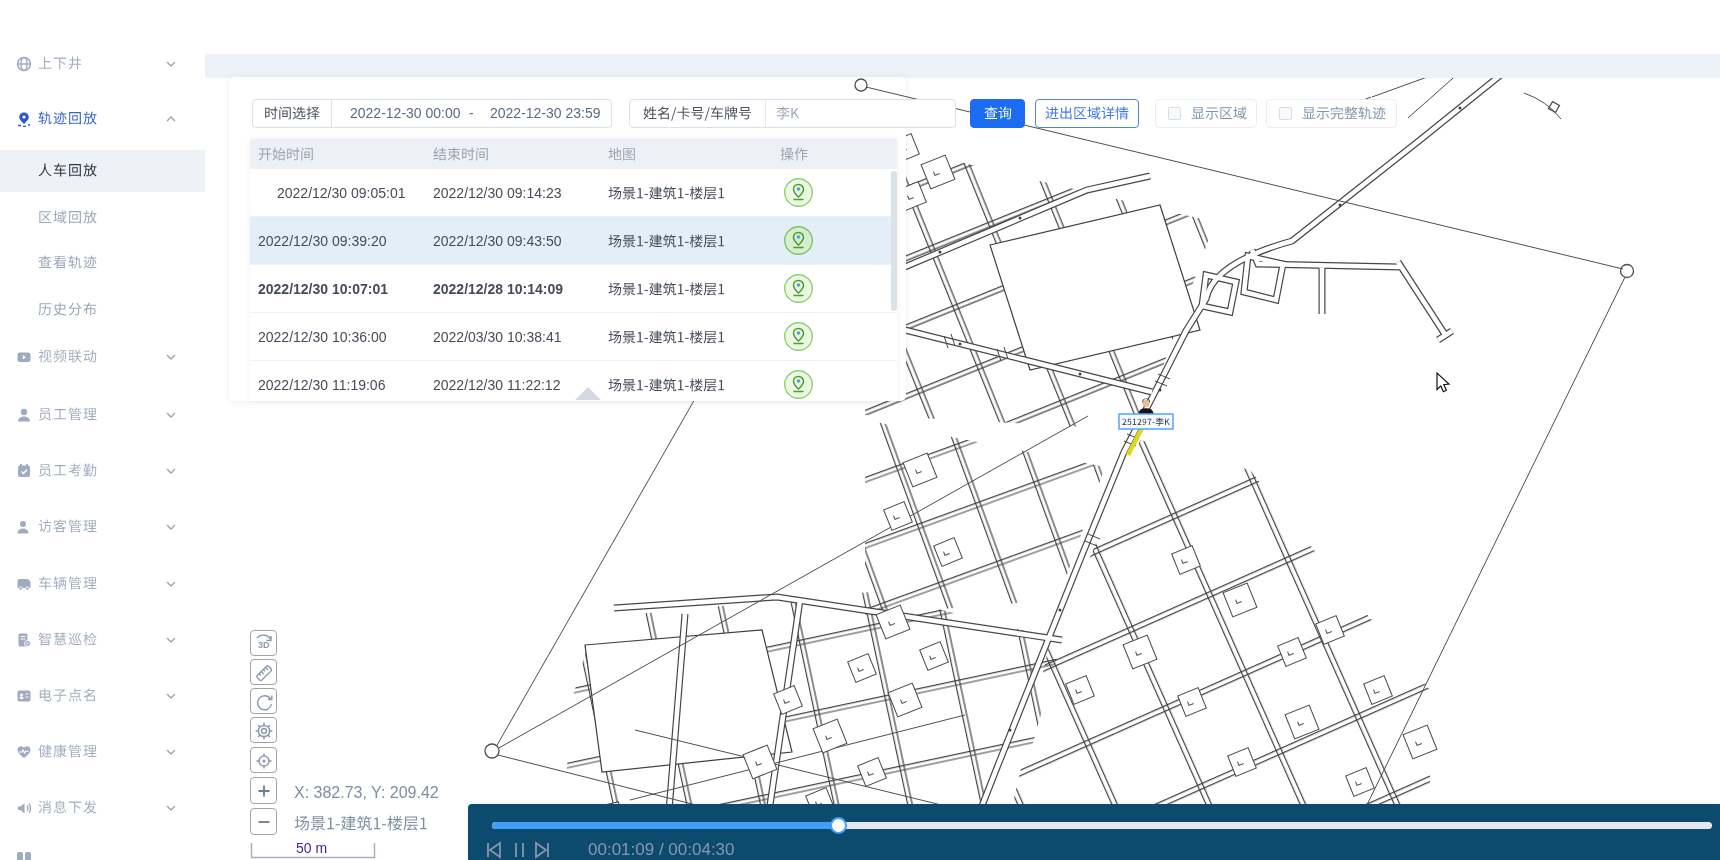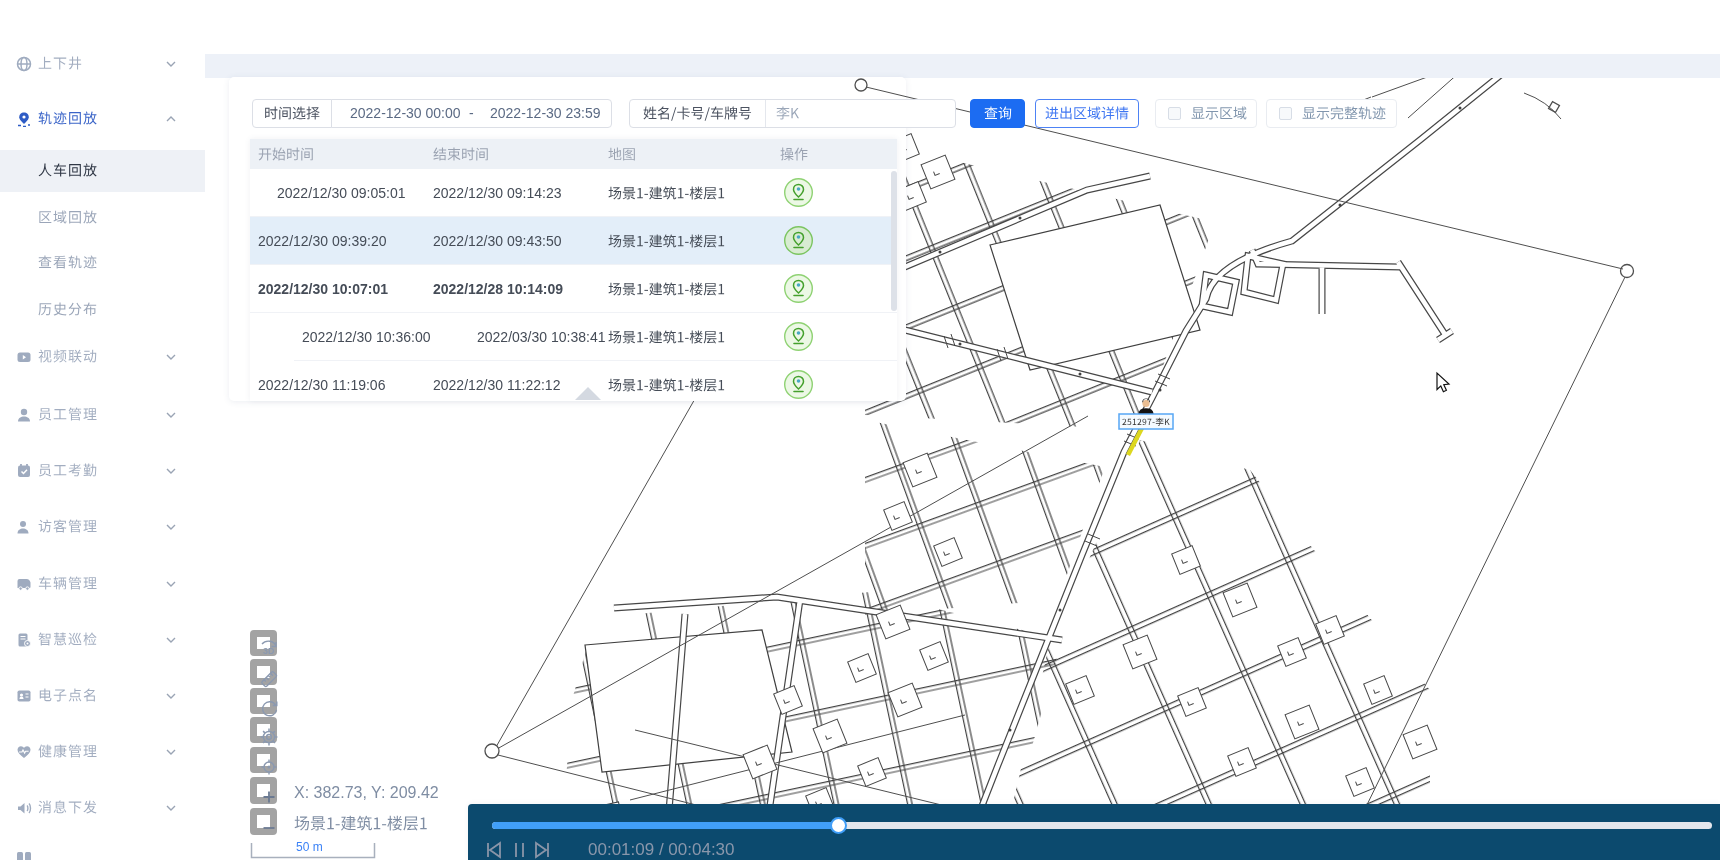--- a/index.html
+++ b/index.html
@@ -26,21 +26,21 @@
   .lbl { color:#4b5260; }
   
   #tbl { left:250px; top:139px; width:647px; height:262px; background:#fff; z-index:18; overflow:hidden; box-shadow:0 0 6px rgba(60,80,120,.08);}
   .thead { position:absolute; left:0; top:0; width:647px; height:30px; background:#edf1f6; }
   .th { position:absolute; top:7px; font-size:14px; color:#9aa2b1; }
   .row { position:absolute; left:0; width:647px; height:48px; border-bottom:1px solid #f0f2f6; background:#fff; }
   .row.hl { background:#e3eef9; }
   .td { position:absolute; top:16px; font-size:14px; color:#454c57; }
   .gicon { position:absolute; width:29px; height:29px; }
   
-  .mbtn { position:absolute; left:250px; width:27px; height:26px; background:#fff; border:7px solid #a3a3a3; border-radius:4px; z-index:20; color:#8b99b0; text-align:center; }
+  .mbtn { position:absolute; left:250px; width:27px; height:26px; background:#fff; border:1px solid #a3a3a3; border-radius:4px; z-index:20; color:#8b99b0; text-align:center; }
   .mtx { position:absolute; font-size:16px; color:#7f8da3; z-index:20; }
   
   #pbar { left:468px; top:804px; width:1252px; height:56px; background:#0c4a6e; border-radius:4px 0 0 0; z-index:22; box-shadow:0 -1px 5px rgba(60,80,120,.06); }
   svg.full { position:absolute; left:0; top:0; z-index:1; }
   .z20 { z-index:20; }
 </style>
 </head>
 <body>
 <div id="stage">
 
@@ -458,21 +458,21 @@
     <div class="row hl" style="top:78px;">
       <span class="td" style="left:8px;">2022/12/30 09:39:20</span>
       <span class="td" style="left:183px;">2022/12/30 09:43:50</span>
       <span class="td" style="left:358px;"></span>
     </div>
     <div class="row" style="top:126px;font-weight:bold;">
       <span class="td" style="left:8px;">2022/12/30 10:07:01</span>
       <span class="td" style="left:183px;">2022/12/28 10:14:09</span>
       <span class="td" style="left:358px;"></span>
     </div>
-    <div class="row" style="top:174px;margin-left:44px;">
+    <div class="row" style="top:174px;">
       <span class="td" style="left:8px;">2022/12/30 10:36:00</span>
       <span class="td" style="left:183px;">2022/03/30 10:38:41</span>
       <span class="td" style="left:358px;"></span>
     </div>
     <div class="row" style="top:222px; border-bottom:none;">
       <span class="td" style="left:8px;">2022/12/30 11:19:06</span>
       <span class="td" style="left:183px;">2022/12/30 11:22:12</span>
       <span class="td" style="left:358px;"></span>
     </div>
     <svg class="gicon" style="top:39px;left:534px" viewBox="0 0 29 29">
@@ -536,21 +536,21 @@
         <path d="M12,4.5 v3 M12,16.5 v3 M4.5,12 h3 M16.5,12 h3" stroke="#8b99b0" stroke-width="1.4" fill="none"></path>
       </svg></div>
   <div class="mbtn" style="top:777px;height:27px;"><svg viewBox="0 0 24 24" width="24" height="24" style="margin-top:0.5px">
         <path d="M12,6.5 V17.5 M6.5,12 H17.5" stroke="#6b7a92" stroke-width="1.8"></path>
       </svg></div>
   <div class="mbtn" style="top:808px;height:27px;"><svg viewBox="0 0 24 24" width="24" height="24" style="margin-top:0.5px">
         <path d="M6.5,12 H17.5" stroke="#6b7a92" stroke-width="1.8"></path>
       </svg></div>
   <div class="mtx" style="left:294px; top:784px;">X: 382.73, Y: 209.42</div>
   <div class="mtx" style="left:294px; top:813px;"></div>
-  <div class="mtx" style="left:296px; top:840px; font-size:12px; color:#3b82f6;">50 m</div>
+  <div class="mtx" style="left:296px; top:840px; font-size:14px; color:#4c1d95;">50 m</div>
   <svg class="abs z20" style="left:250px; top:840px;" width="126" height="19">
     <path d="M1.5,3 V17.5 H124.5 V3" stroke="#a8b0bd" stroke-width="1.5" fill="none"></path>
   </svg>
 
   <div class="abs" id="pbar">
     <div style="position:absolute;left:24px;top:18px;width:1220px;height:7px;border-radius:4px;background:#e4e7ed;"></div>
     <div style="position:absolute;left:24px;top:18px;width:346px;height:7px;border-radius:4px;background:#419ff7;"></div>
     <div style="position:absolute;left:362px;top:13px;width:17px;height:17px;border-radius:50%;background:#fff;border:2.5px solid #3f9df7;"></div>
     <svg style="position:absolute;left:17px;top:36px;" width="100" height="20" fill="none" stroke="#8a95a8" stroke-width="1.8">
       <path d="M3,3 V17 M15,3 L5,10 L15,17 Z"></path>

